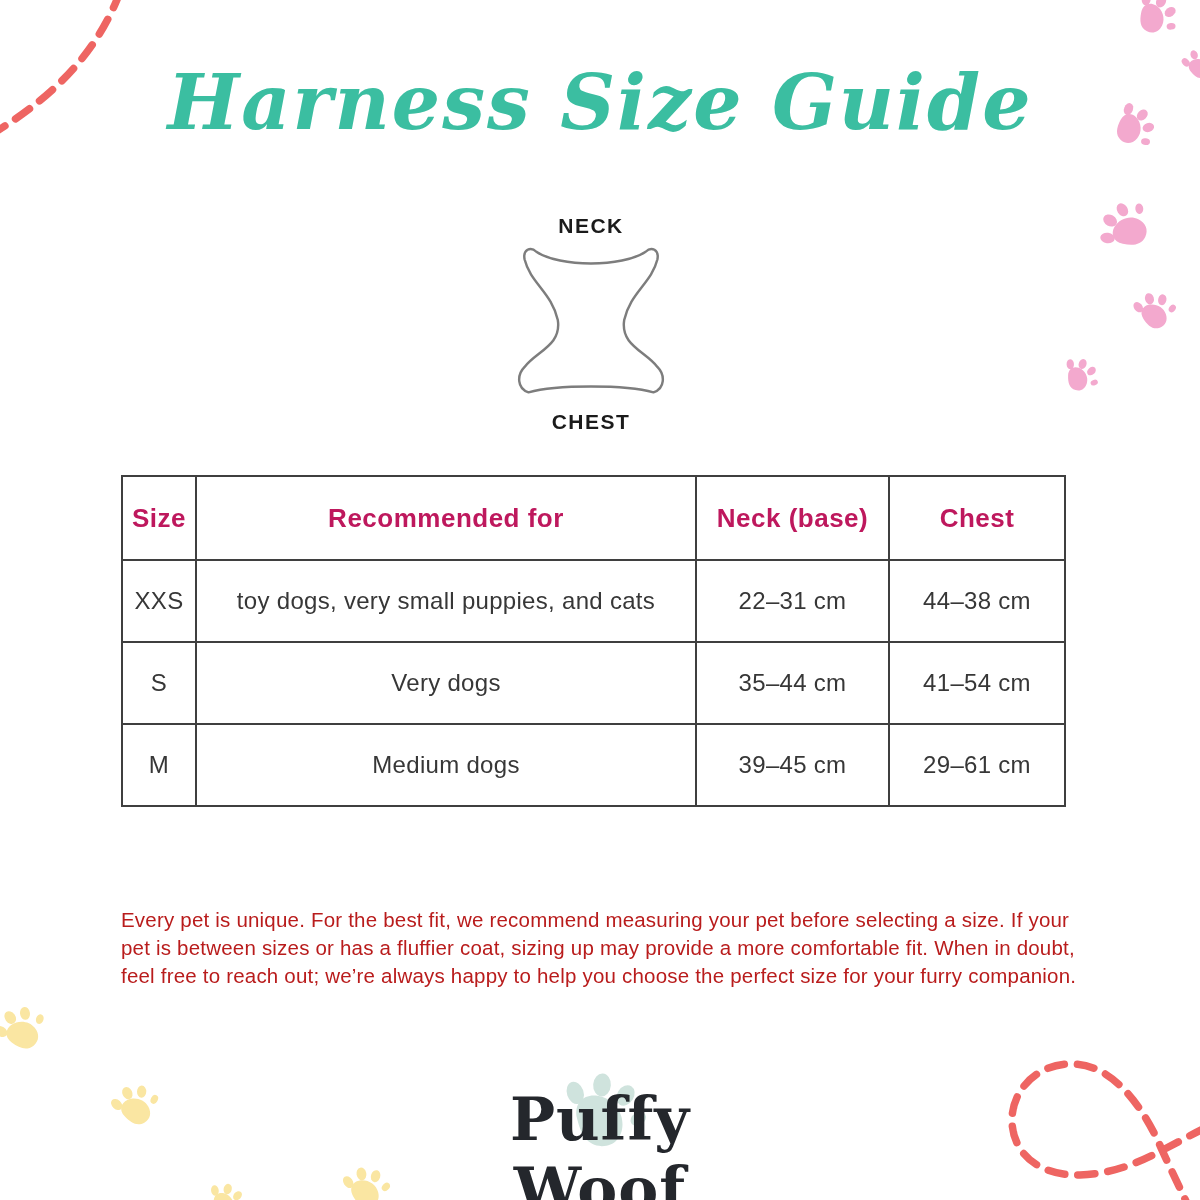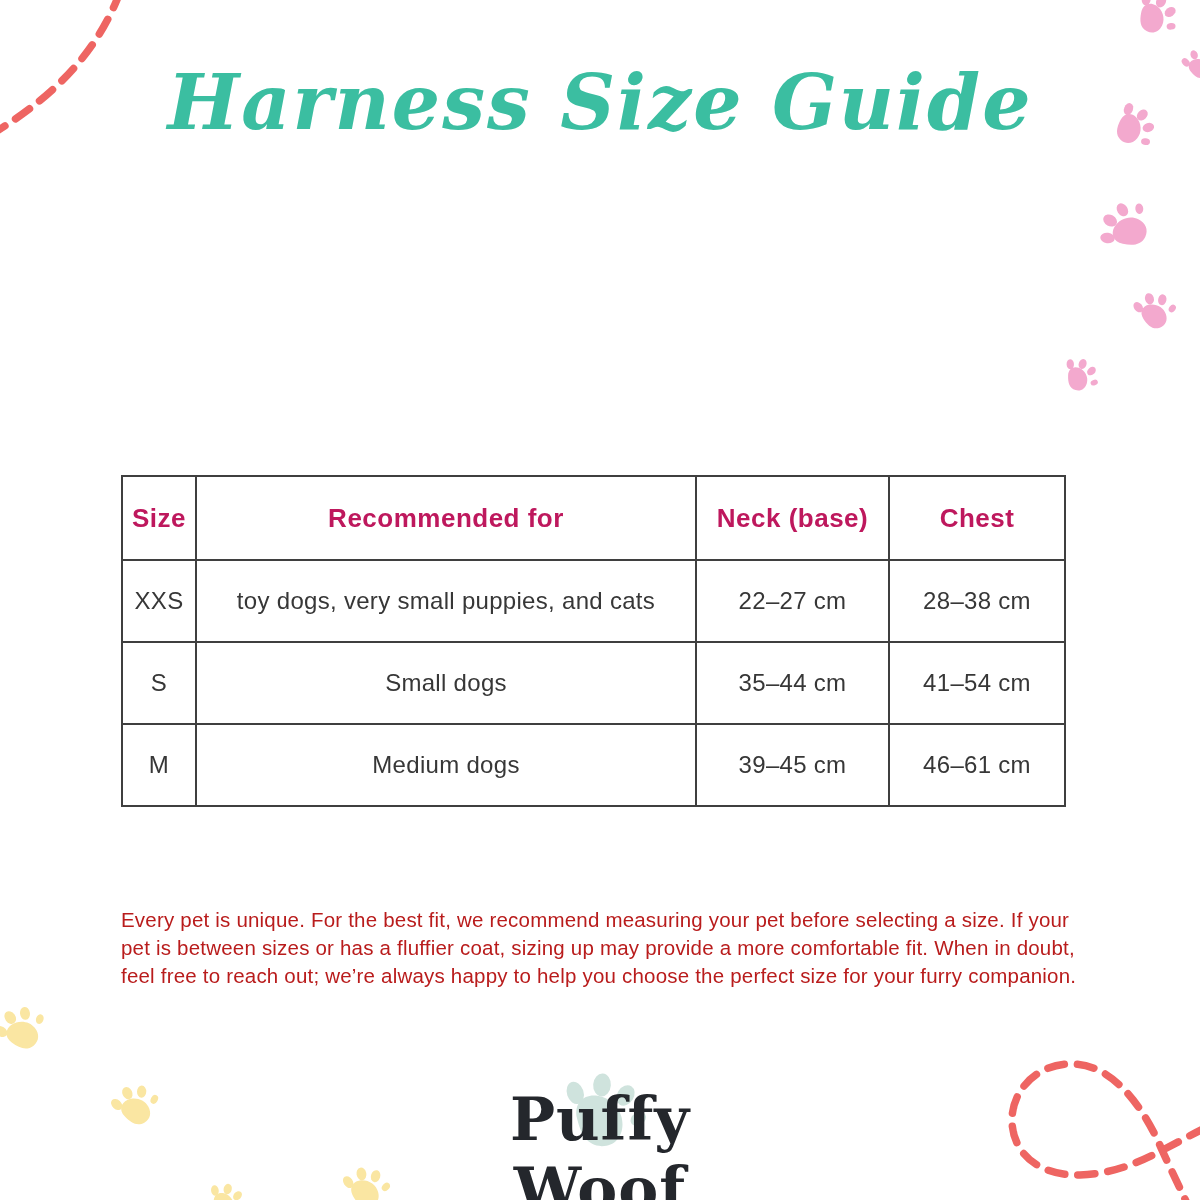--- a/index.html
+++ b/index.html
@@ -108,54 +108,71 @@
     </svg>
   <svg class="deco" style="left:335px;top:1161px;color:#fae6a2;transform:rotate(-5deg)" width="58" height="58">
       <use href="#paw-shape"></use>
     </svg>
   <svg class="deco" style="left:200px;top:1178px;color:#fae6a2;transform:rotate(20deg)" width="48" height="48">
       <use href="#paw-shape"></use>
     </svg>
 
   <div class="title">Harness Size Guide</div>
 
+  <div class="figure">
+    <div class="cap neck">NECK</div>
+    <svg class="harness-svg" width="176" height="164" viewBox="0 0 180 168">
+      <path fill="none" stroke="#7d7d7d" stroke-width="2.5" stroke-linejoin="round" d="M34 10
+           C 58 26, 122 26, 146 10
+           C 152 4, 160 8, 158 18
+           C 152 42, 130 52, 124 80
+           C 120 106, 146 112, 158 128
+           C 166 136, 166 150, 154 154
+           C 126 146, 54 146, 26 154
+           C 14 150, 14 136, 22 128
+           C 34 112, 60 106, 56 80
+           C 50 52, 28 42, 22 18
+           C 20 8, 28 4, 34 10 Z"></path>
+    </svg>
+    <div class="cap chest">CHEST</div>
+  </div>
 
   <table class="size-table">
     <colgroup>
         <col style="width:74px">
         <col style="width:500px">
         <col style="width:193px">
         <col style="width:176px">
       </colgroup>
     <thead>
       <tr>
         <th>Size</th>
         <th>Recommended for</th>
         <th>Neck (base)</th>
         <th>Chest</th>
       </tr>
     </thead>
     <tbody>
       <tr>
         <td>XXS</td>
         <td>toy dogs, very small puppies, and cats</td>
-        <td>22–27 cm</td>
-        <td>28–38 cm</td>
+        <td>22–31 cm</td>
+        <td>44–38 cm</td>
       </tr>
       <tr>
         <td>S</td>
-        <td>Small dogs</td>
+        <td>Very dogs</td>
         <td>35–44 cm</td>
         <td>41–54 cm</td>
       </tr>
       <tr>
         <td>M</td>
         <td>Medium dogs</td>
         <td>39–45 cm</td>
-        <td>46–61 cm</td>
+        <td>29–61 cm</td>
       </tr>
     </tbody>
   </table>
 
   <div class="note">Every pet is unique. For the best fit, we recommend measuring your pet before selecting a size. If your pet is between sizes or has a fluffier coat, sizing up may provide a more comfortable fit. When in doubt, feel free to reach out; we’re always happy to help you choose the perfect size for your furry companion.</div>
 
   <div class="logo">
     <svg class="paw-bg" style="color:#cfe3dd;transform:rotate(10deg)" width="104" height="104">
         <use href="#paw-shape"></use>
       </svg>

